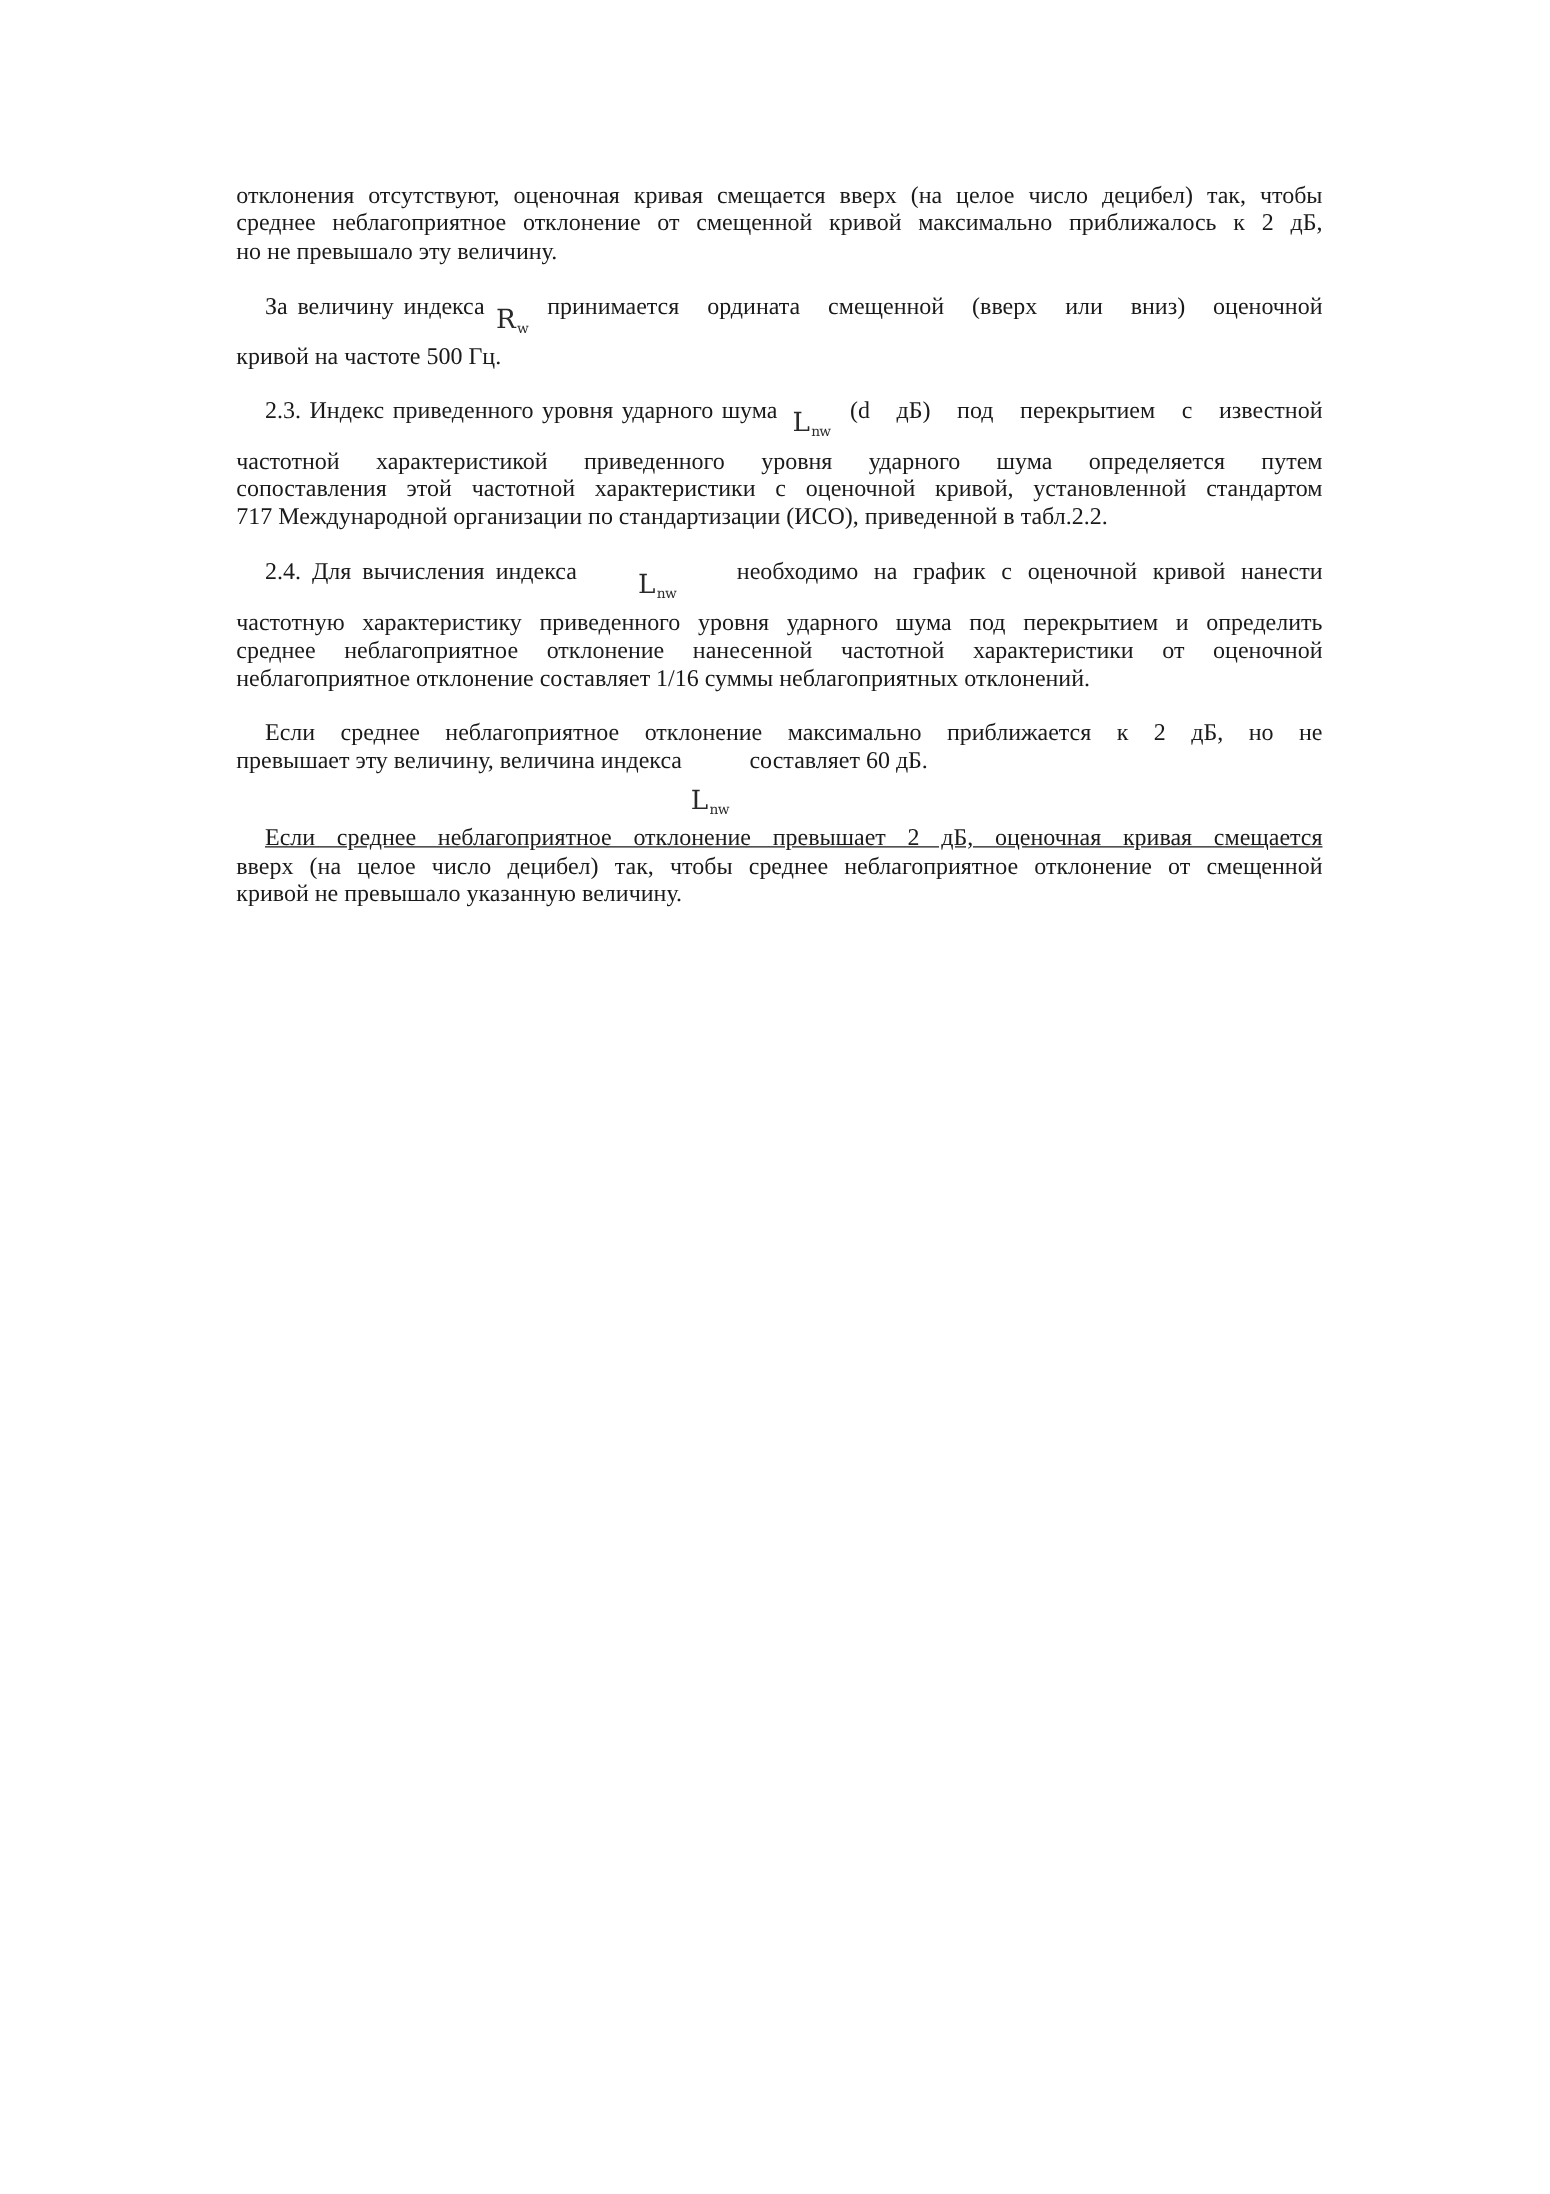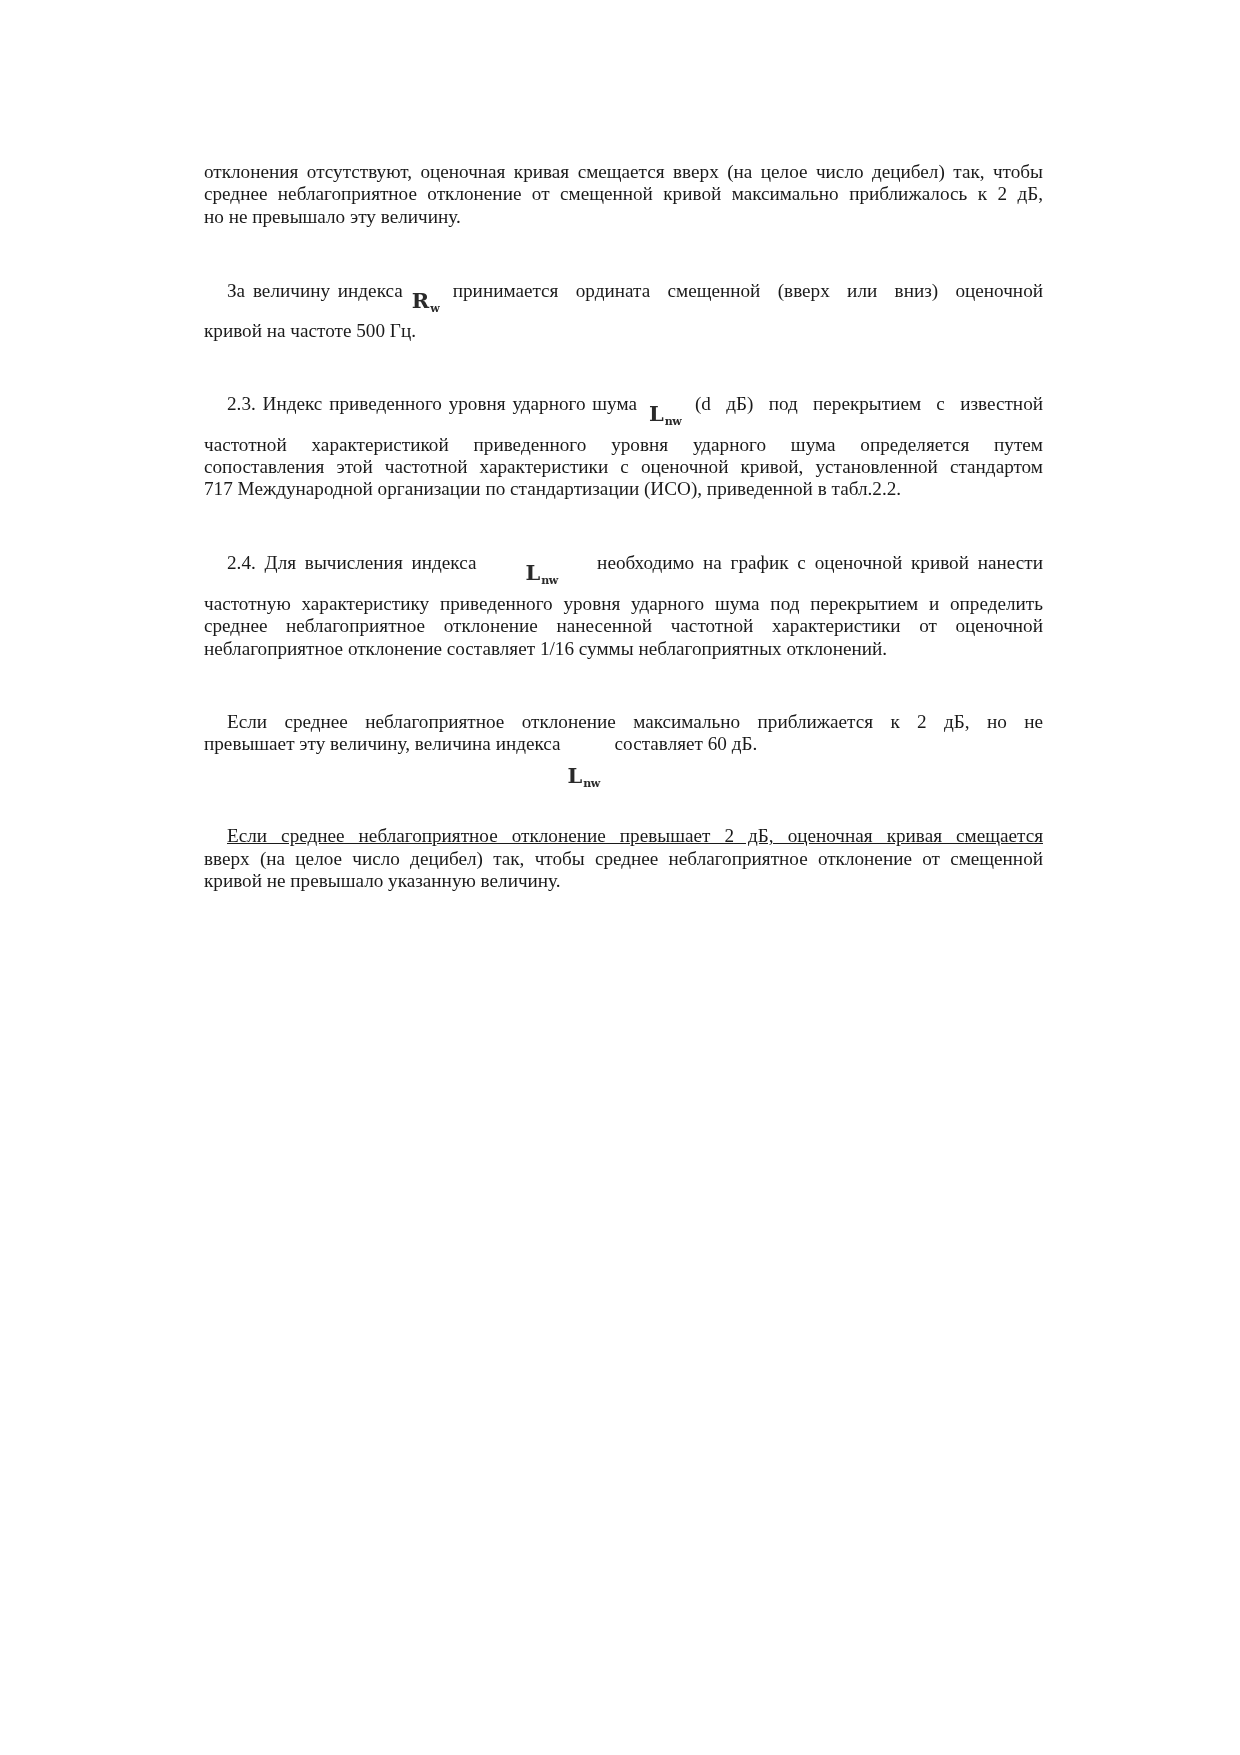--- a/index.html
+++ b/index.html
@@ -2,31 +2,31 @@
 <html><head>
   <meta charset="utf-8">
   <style>
     html, body { margin: 0; padding: 0; background: #ffffff; }
     body { width: 1240px; height: 1755px; position: relative; overflow: hidden; }
     .page {
       position: absolute; left: 189px; top: 146px; width: 869px;
       font-family: "Liberation Serif", serif; font-size: 19.2px; line-height: 22.3px;
       color: #1a1a1a; text-align: justify;
     }
-    .p { margin: 15px; position: relative; }
+    .p { margin: 0; position: relative; }
     .indent { text-indent: 23px; }
     .gap { height: 22px; }
     .line { display: block; text-align: justify; text-align-last: justify; white-space: nowrap; }
     .line.last { text-align-last: left; }
     .formula {
       display: inline-block; position: relative; width: 0; height: 0; vertical-align: baseline;
     }
     .formula .sym {
       position: absolute; font-family: "DejaVu Serif", serif; font-size: 21px; color: #2a2a2a;
-      white-space: nowrap; line-height: 1; font-weight: bold;
+      white-space: nowrap; line-height: 1;
     }
     .formula .sym sub { font-size: 11px; vertical-align: -4px; margin-left: 1px; letter-spacing: -0.5px; }
     .row-flex { display: flex; justify-content: space-between; white-space: nowrap; }
   </style>
 </head>
 <body>
 
 <div class="page">
 
   <div class="p">

